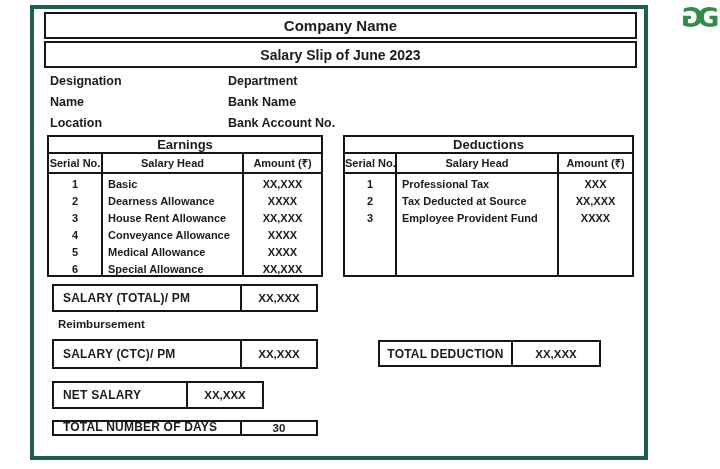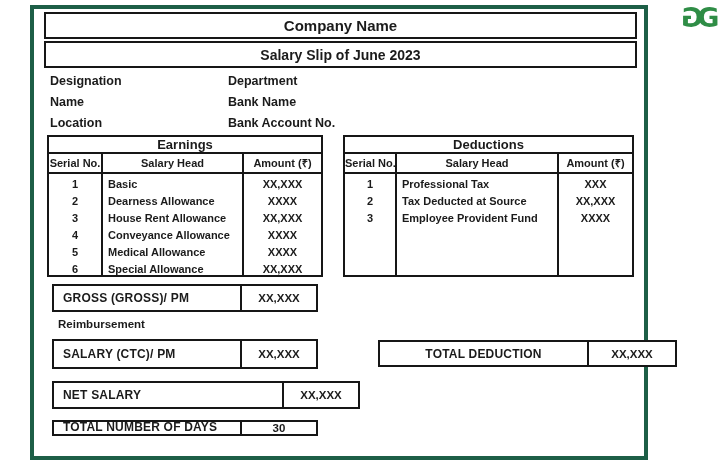--- a/index.html
+++ b/index.html
@@ -61,24 +61,24 @@
   .sum .lbl{
     flex:1;display:flex;align-items:center;padding-left:9px;
     font-size:12px;font-weight:700;letter-spacing:.2px;white-space:nowrap;
   }
   .sum .amt{
     border-left:2px solid #161616;display:flex;align-items:center;justify-content:center;
     font-size:11.5px;font-weight:700;
   }
   .sum.gross{left:52px;top:284px;width:266px;height:28px;}
   .sum.ctc{left:52px;top:339px;width:266px;height:30px;}
-  .sum.net{left:52px;top:381px;width:308px;height:28px;gap:44px;}
+  .sum.net{left:52px;top:381px;width:212px;height:28px;gap:44px;}
   .sum.days{left:52px;top:420px;width:266px;height:16px;align-items:flex-end;}
   .sum.gross .amt,.sum.ctc .amt,.sum.net .amt,.sum.days .amt{width:74px;}
-  .sum.totded{left:378px;top:340px;width:299px;height:27px;}
+  .sum.totded{left:378px;top:340px;width:223px;height:27px;}
   .sum.totded .amt{width:86px;}
   .sum.totded .lbl{justify-content:center;padding-left:0;}
   .reimb{position:absolute;left:58px;top:318px;font-size:11.5px;font-weight:700;}
   
   .logo{
     position:absolute;left:681px;top:3px;color:#2f8d46;font-weight:700;font-size:27px;
     font-family:"DejaVu Sans", sans-serif;line-height:30px;
   }
   .logo .g{display:inline-block;}
   .logo .g.flip{transform:scaleX(-1);}
@@ -176,21 +176,21 @@
         <div class="colbody">
           <div class="cell">XXX</div>
           <div class="cell">XX,XXX</div>
           <div class="cell">XXXX</div>
         </div>
       </div>
     </div>
   </div>
 
   <div class="sum gross">
-    <div class="lbl">GROSS (GROSS)/ PM</div>
+    <div class="lbl">SALARY (TOTAL)/ PM</div>
     <div class="amt">XX,XXX</div>
   </div>
 
   <div class="reimb">Reimbursement</div>
 
   <div class="sum ctc">
     <div class="lbl">SALARY (CTC)/ PM</div>
     <div class="amt">XX,XXX</div>
   </div>
 

